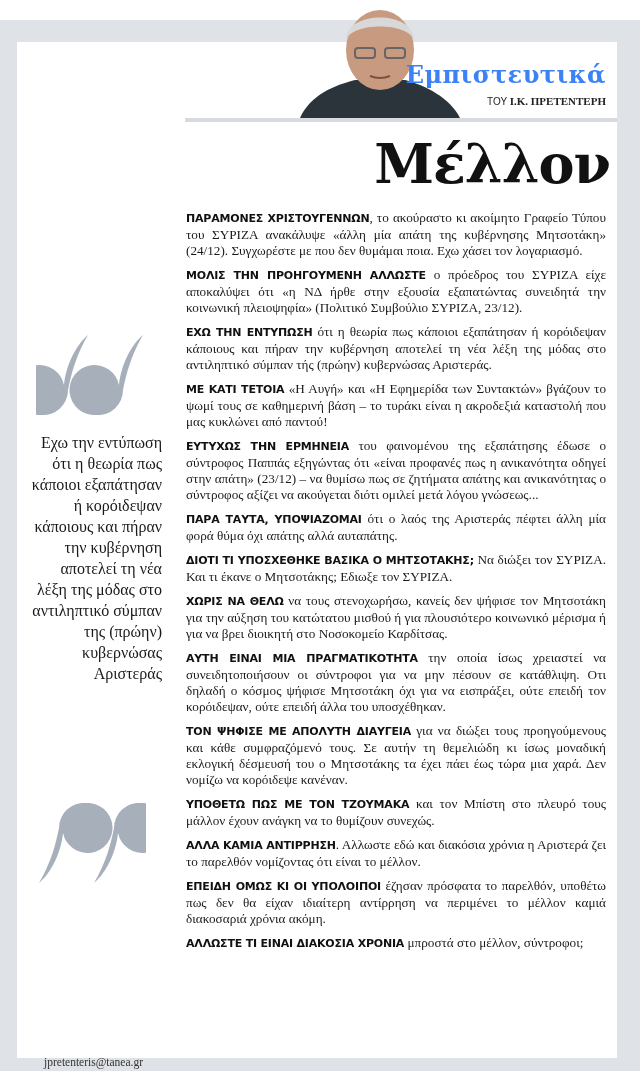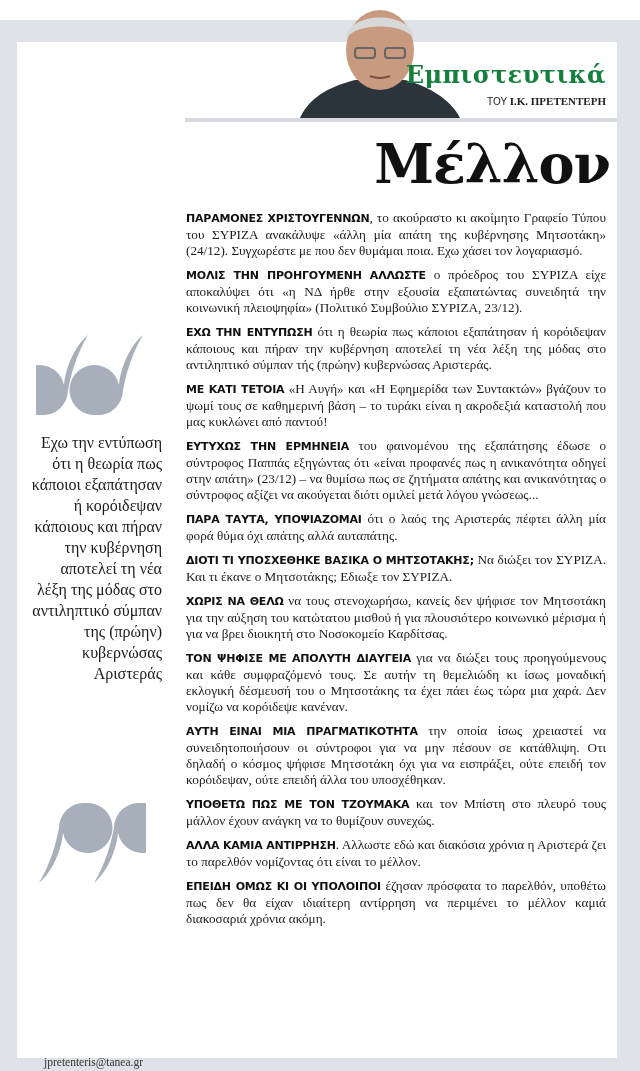--- a/index.html
+++ b/index.html
@@ -21,21 +21,21 @@
   .header-band {
     position: absolute; left: 185px; top: 118px; width: 432px; height: 4px;
     background: #d7dadf;
   }
   .portrait {
     position: absolute; left: 300px; top: 0; width: 160px; height: 118px;
   }
   .column-title {
     position: absolute; right: 34px; top: 60px;
     font-family: "DejaVu Serif", serif; font-weight: bold;
-    font-size: 24px; color: #15803d; letter-spacing: 0.5px;
+    font-size: 24px; color: #3b82f6; letter-spacing: 0.5px;
   }
   .byline {
     position: absolute; right: 34px; top: 95px;
     font-family: "Liberation Sans", sans-serif; font-size: 10px; color: #222;
   }
   .byline b { font-family: "Liberation Serif", serif; font-size: 11px; }
   .headline {
     position: absolute; right: 30px; top: 132px;
     font-family: "DejaVu Serif", serif; font-weight: bold;
     font-size: 54px; color: #111; letter-spacing: -1px;
@@ -110,18 +110,19 @@
 
 <div class="article">
   <p><span class="lead">ΠΑΡΑΜΟΝΕΣ ΧΡΙΣΤΟΥΓΕΝΝΩΝ</span><span>, το ακούραστο κι ακοίμητο Γραφείο Τύπου του ΣΥΡΙΖΑ ανακάλυψε «άλλη μία απάτη της κυβέρνησης Μητσοτάκη» (24/12). Συγχωρέστε με που δεν θυμάμαι ποια. Εχω χάσει τον λογαριασμό.</span></p>
   <p><span class="lead">ΜΟΛΙΣ ΤΗΝ ΠΡΟΗΓΟΥΜΕΝΗ ΑΛΛΩΣΤΕ</span><span> ο πρόεδρος του ΣΥΡΙΖΑ είχε αποκαλύψει ότι «η ΝΔ ήρθε στην εξουσία εξαπατώντας συνειδητά την κοινωνική πλειοψηφία» (Πολιτικό Συμβούλιο ΣΥΡΙΖΑ, 23/12).</span></p>
   <p><span class="lead">ΕΧΩ ΤΗΝ ΕΝΤΥΠΩΣΗ</span><span> ότι η θεωρία πως κάποιοι εξαπάτησαν ή κορόιδεψαν κάποιους και πήραν την κυβέρνηση αποτελεί τη νέα λέξη της μόδας στο αντιληπτικό σύμπαν τής (πρώην) κυβερνώσας Αριστεράς.</span></p>
   <p><span class="lead">ΜΕ ΚΑΤΙ ΤΕΤΟΙΑ</span><span> «Η Αυγή» και «Η Εφημερίδα των Συντακτών» βγάζουν το ψωμί τους σε καθημερινή βάση – το τυράκι είναι η ακροδεξιά καταστολή που μας κυκλώνει από παντού!</span></p>
   <p><span class="lead">ΕΥΤΥΧΩΣ ΤΗΝ ΕΡΜΗΝΕΙΑ</span><span> του φαινομένου της εξαπάτησης έδωσε ο σύντροφος Παππάς εξηγώντας ότι «είναι προφανές πως η ανικανότητα οδηγεί στην απάτη» (23/12) – να θυμίσω πως σε ζητήματα απάτης και ανικανότητας ο σύντροφος αξίζει να ακούγεται διότι ομιλεί μετά λόγου γνώσεως...</span></p>
   <p><span class="lead">ΠΑΡΑ ΤΑΥΤΑ, ΥΠΟΨΙΑΖΟΜΑΙ</span><span> ότι ο λαός της Αριστεράς πέφτει άλλη μία φορά θύμα όχι απάτης αλλά αυταπάτης.</span></p>
   <p><span class="lead">ΔΙΟΤΙ ΤΙ ΥΠΟΣΧΕΘΗΚΕ ΒΑΣΙΚΑ Ο ΜΗΤΣΟΤΑΚΗΣ;</span><span> Να διώξει τον ΣΥΡΙΖΑ. Και τι έκανε ο Μητσοτάκης; Εδιωξε τον ΣΥΡΙΖΑ.</span></p>
   <p><span class="lead">ΧΩΡΙΣ ΝΑ ΘΕΛΩ</span><span> να τους στενοχωρήσω, κανείς δεν ψήφισε τον Μητσοτάκη για την αύξηση του κατώτατου μισθού ή για πλουσιότερο κοινωνικό μέρισμα ή για να βρει διοικητή στο Νοσοκομείο Καρδίτσας.</span></p>
+  <p><span class="lead">ΑΥΤΗ ΕΙΝΑΙ ΜΙΑ ΠΡΑΓΜΑΤΙΚΟΤΗΤΑ</span><span> την οποία ίσως χρειαστεί να συνειδητοποιήσουν οι σύντροφοι για να μην πέσουν σε κατάθλιψη. Οτι δηλαδή ο κόσμος ψήφισε Μητσοτάκη όχι για να εισπράξει, ούτε επειδή τον κορόιδεψαν, ούτε επειδή άλλα του υποσχέθηκαν.</span></p>
   <p><span class="lead">ΤΟΝ ΨΗΦΙΣΕ ΜΕ ΑΠΟΛΥΤΗ ΔΙΑΥΓΕΙΑ</span><span> για να διώξει τους προηγούμενους και κάθε συμφραζόμενό τους. Σε αυτήν τη θεμελιώδη κι ίσως μοναδική εκλογική δέσμευσή του ο Μητσοτάκης τα έχει πάει έως τώρα μια χαρά. Δεν νομίζω να κορόιδεψε κανέναν.</span></p>
-  <p><span class="lead">ΑΥΤΗ ΕΙΝΑΙ ΜΙΑ ΠΡΑΓΜΑΤΙΚΟΤΗΤΑ</span><span> την οποία ίσως χρειαστεί να συνειδητοποιήσουν οι σύντροφοι για να μην πέσουν σε κατάθλιψη. Οτι δηλαδή ο κόσμος ψήφισε Μητσοτάκη όχι για να εισπράξει, ούτε επειδή τον κορόιδεψαν, ούτε επειδή άλλα του υποσχέθηκαν.</span></p>
   <p><span class="lead">ΥΠΟΘΕΤΩ ΠΩΣ ΜΕ ΤΟΝ ΤΖΟΥΜΑΚΑ</span><span> και τον Μπίστη στο πλευρό τους μάλλον έχουν ανάγκη να το θυμίζουν συνεχώς.</span></p>
   <p><span class="lead">ΑΛΛΑ ΚΑΜΙΑ ΑΝΤΙΡΡΗΣΗ</span><span>. Αλλωστε εδώ και διακόσια χρόνια η Αριστερά ζει το παρελθόν νομίζοντας ότι είναι το μέλλον.</span></p>
   <p><span class="lead">ΕΠΕΙΔΗ ΟΜΩΣ ΚΙ ΟΙ ΥΠΟΛΟΙΠΟΙ</span><span> έζησαν πρόσφατα το παρελθόν, υποθέτω πως δεν θα είχαν ιδιαίτερη αντίρρηση να περιμένει το μέλλον καμιά διακοσαριά χρόνια ακόμη.</span></p>
+  <p><span class="lead">ΑΛΛΩΣΤΕ ΤΙ ΕΙΝΑΙ ΔΙΑΚΟΣΙΑ ΧΡΟΝΙΑ</span><span> μπροστά στο μέλλον, σύντροφοι;</span></p>
 </div>
 
 </body></html>

